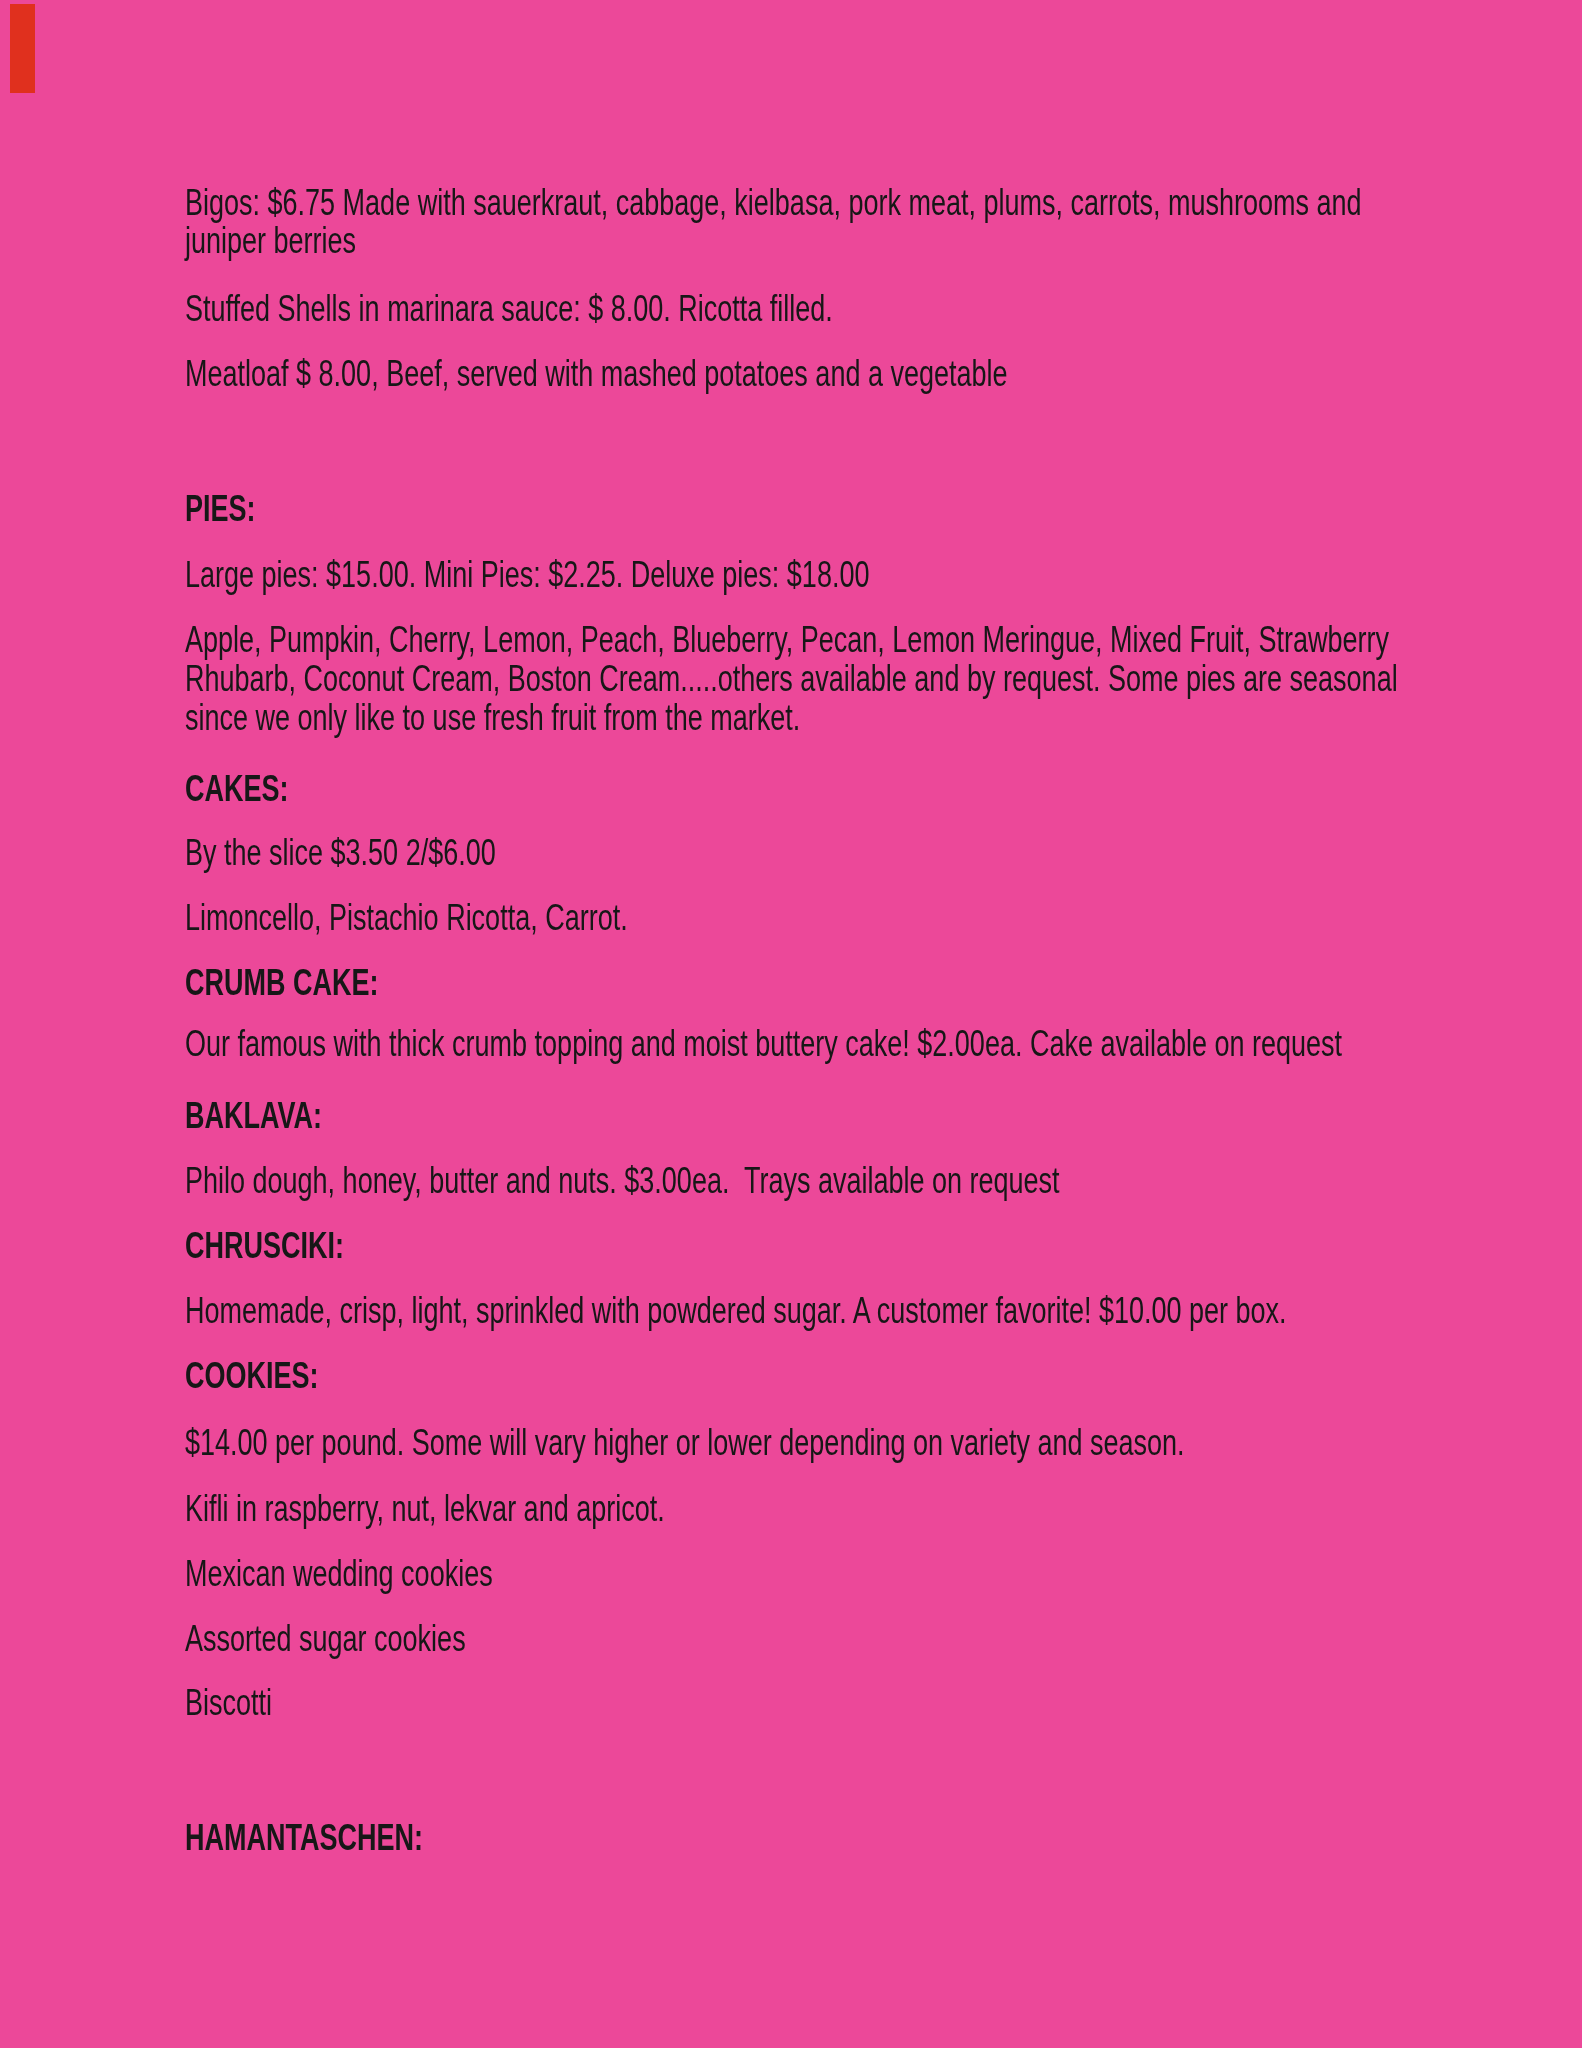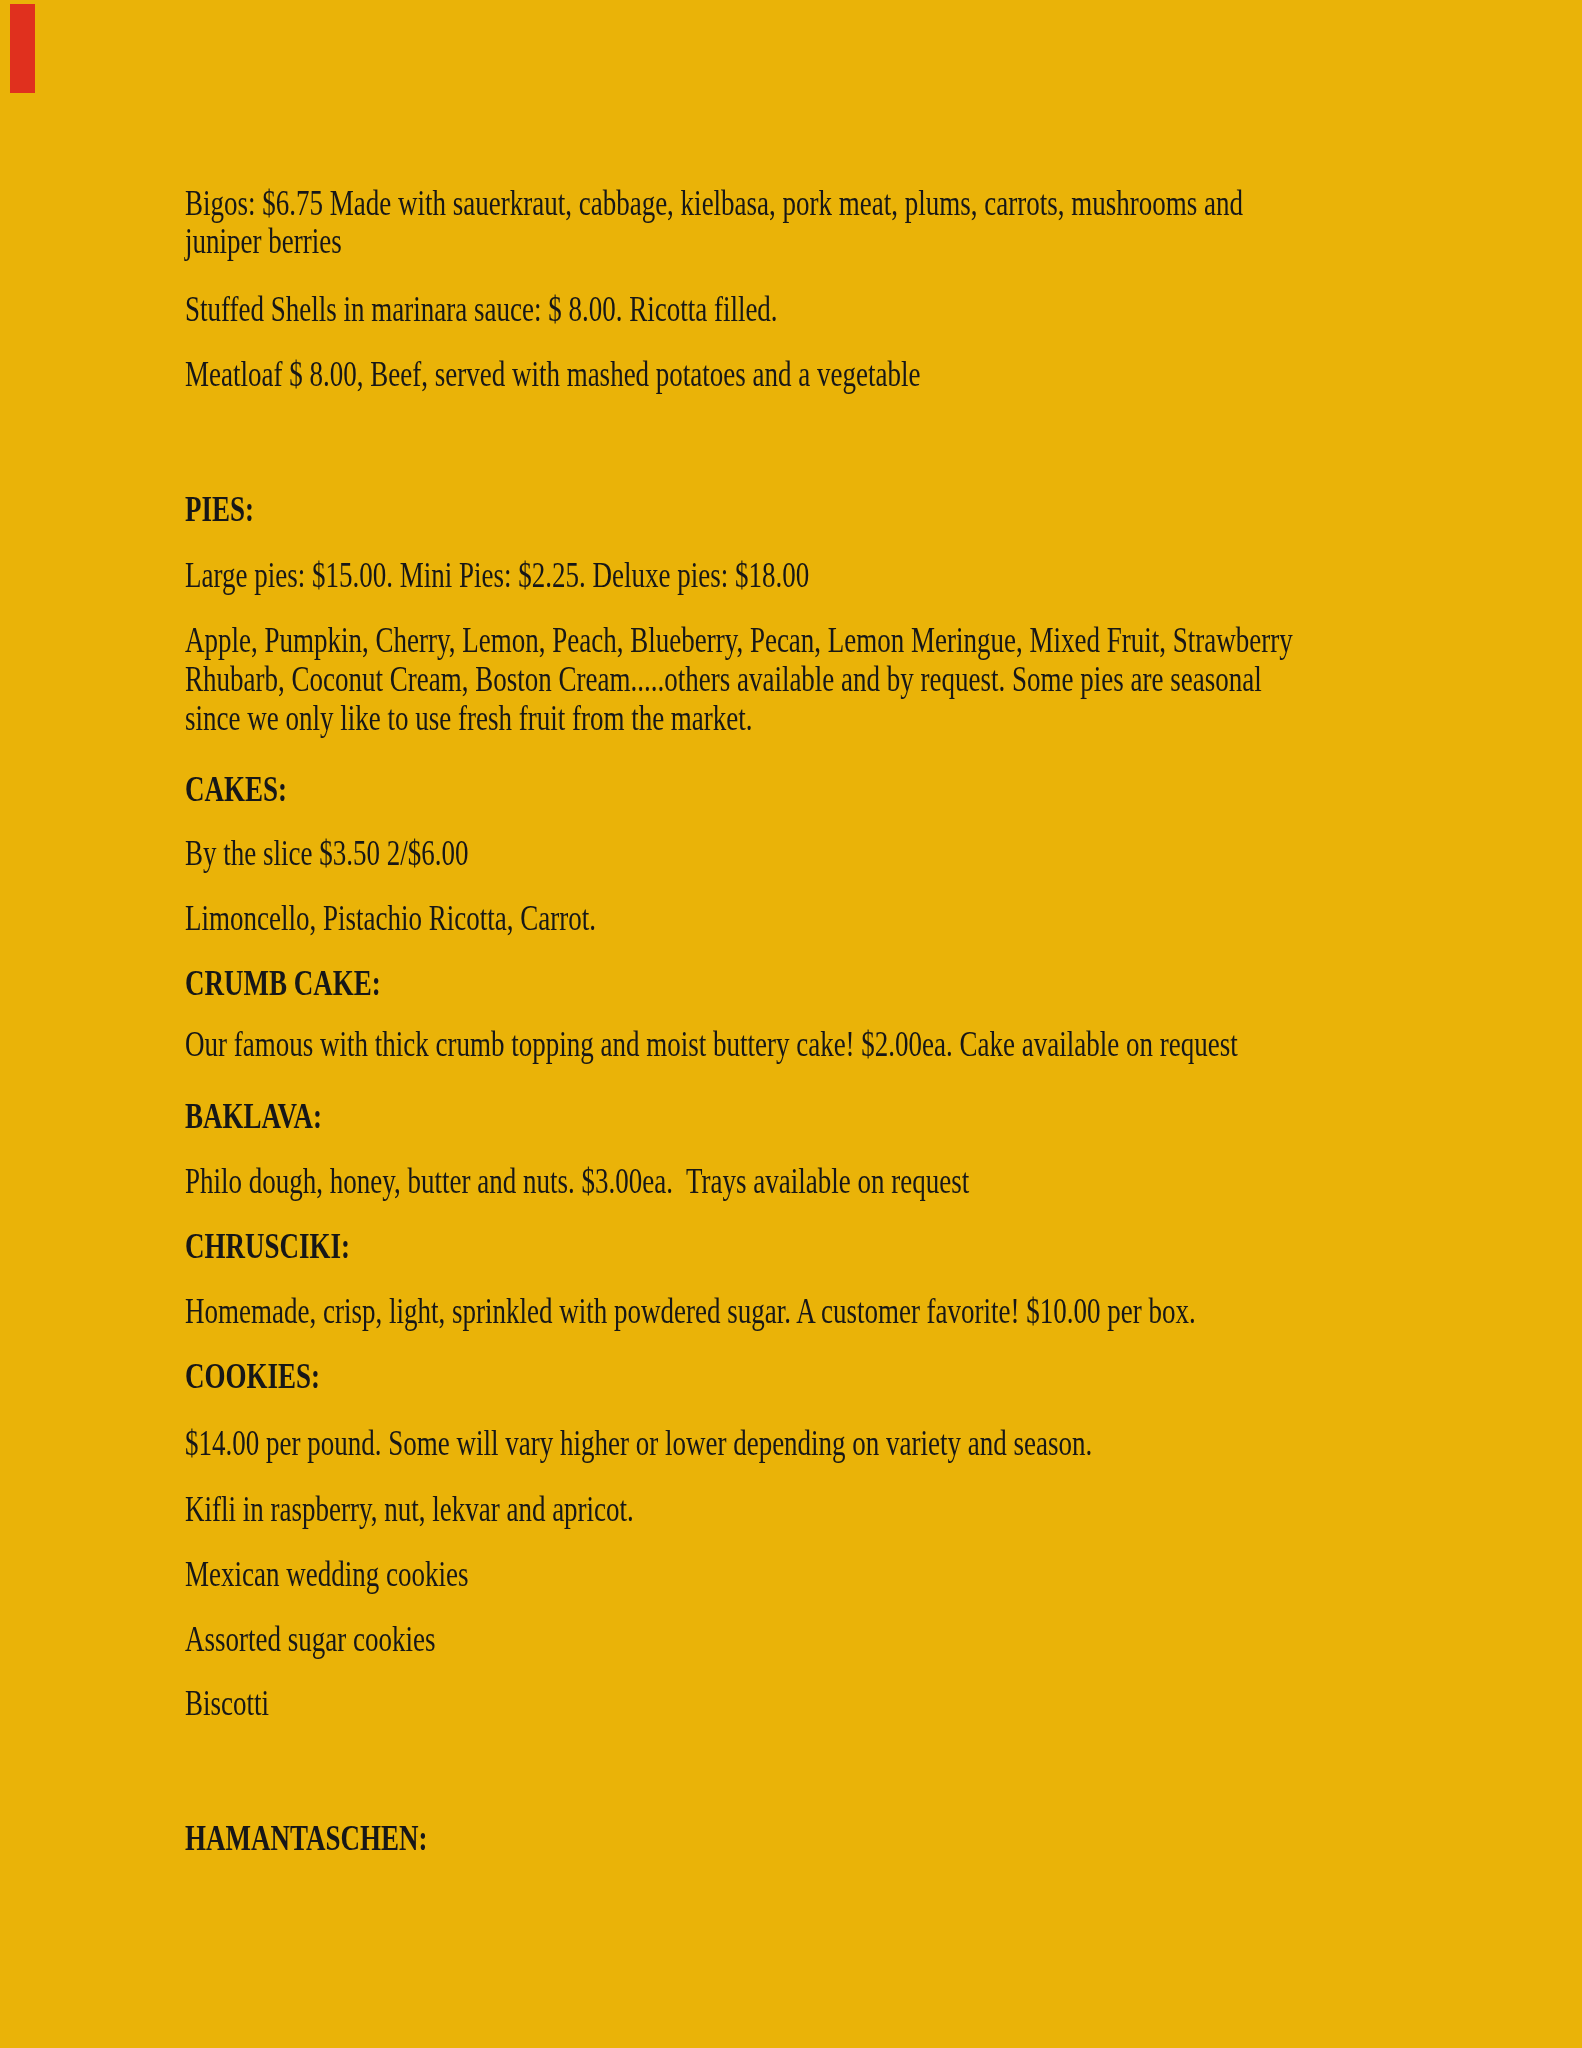--- a/index.html
+++ b/index.html
@@ -11,22 +11,21 @@
   body {
     width: 1582px;
     height: 2048px;
     position: relative;
     overflow: hidden;
     font-family: "Liberation Sans", "DejaVu Sans", sans-serif;
   }
   .page {
     position: absolute;
     inset: 0;
-    background: #eab308;
-    font-family: Liberation Serif, serif;
+    background: #ec4899;
   }
   .red-mark {
     position: absolute;
     left: 10px;
     top: 4px;
     width: 25px;
     height: 89px;
     background: #e0301e;
   }
   .line {

